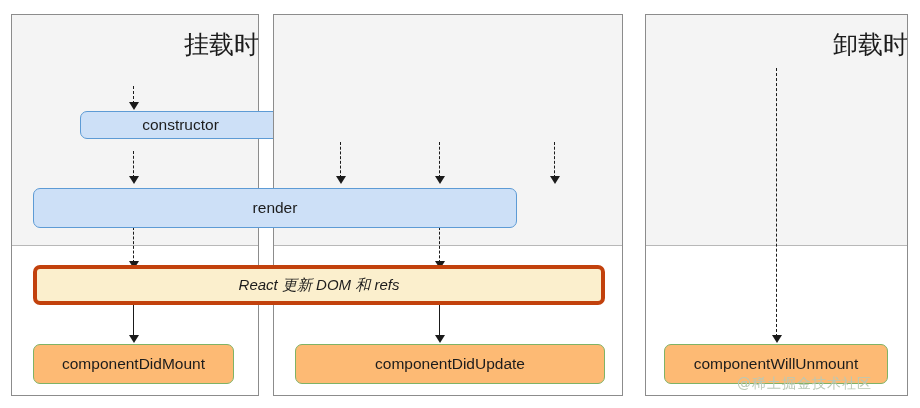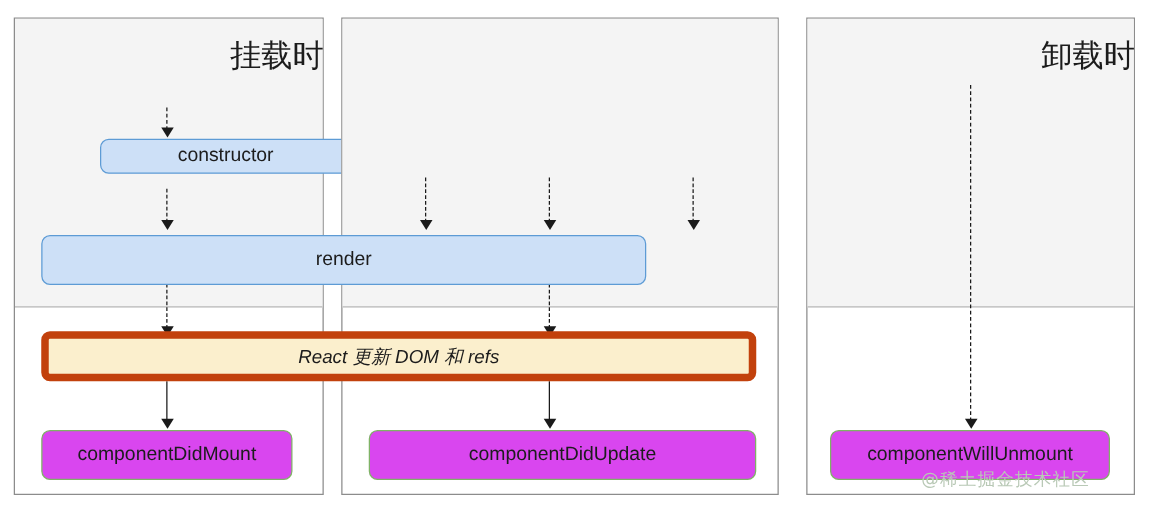--- a/index.html
+++ b/index.html
@@ -56,26 +56,26 @@
     justify-content: center;
     font-size: 15.5px;
     color: #1c1c1c;
     white-space: nowrap;
   }
   .node.blue {
     background: #cde0f7;
     border: 1px solid #5d9bd5;
   }
   .node.green {
-    background: #d946ef;
+    background: #fdba74;
     border: 1px solid #7fb366;
   }
   .node.yellow {
     background: #fbefcd;
-    border: 6px solid #c2410c;
+    border: 4px solid #c2410c;
     font-style: italic;
     font-size: 15px;
   }
 
   
   .trigger-label {
     position: absolute;
     font-size: 12.5px;
     color: #5b5b5b;
     text-align: center;

